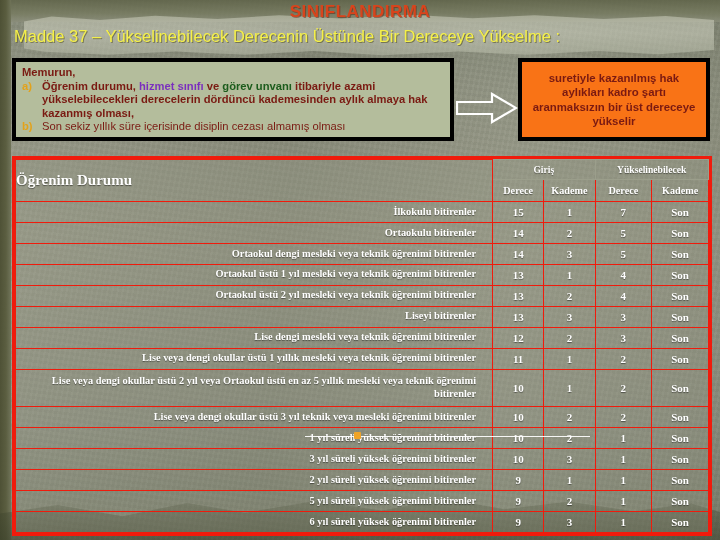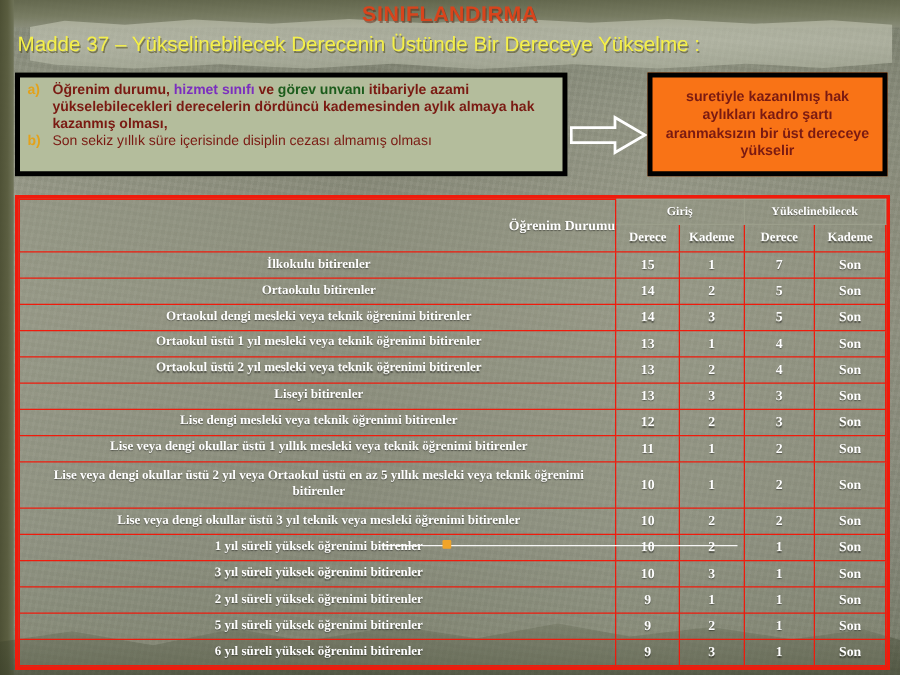--- a/index.html
+++ b/index.html
@@ -121,25 +121,25 @@
     border:1.6px solid #9b9e8b;
     font-size:9.6px;
     height:20px;
     text-align:center;
     background:rgba(148,152,134,0.30);
   }
   th.sub{
     font-size:10.2px;height:22px;text-align:center;
   }
   th.deg{
-    font-size:11px;text-align:right;vertical-align:middle;
+    font-size:15px;text-align:left;vertical-align:middle;
     border:1.6px solid #f01b0c;
   }
   td.name{
-    font-size:10.4px;text-align:center;padding:1px 6px 1px 8px;
+    font-size:10.4px;text-align:right;padding:1px 16px 1px 8px;
     line-height:12.6px;
     margin-top:20px;
   }
   td.num{font-size:11px;text-align:center;}
   
   .ink-line{
     position:absolute;left:290px;top:277px;width:285px;height:0;
     border-top:1.7px solid #ffffff;opacity:.92;pointer-events:none;
   }
   .ink-dot{
@@ -154,20 +154,21 @@
   <div id="top-band"></div>
   <div id="paper-band"></div>
   <div id="left-strip"></div>
   <div id="bottom-shade"></div>
 </div>
 
 <div id="title">SINIFLANDIRMA</div>
 <div id="subtitle">Madde 37 – Yükselinebilecek Derecenin Üstünde Bir Dereceye Yükselme :</div>
 
 <div id="rule-box">
+  <div class="lead">Memurun,</div>
   <div id="rule-items">
       <div class="rule-row">
         <span class="marker">a)</span>
         <span class="rule-txt"><span style="color: rgb(122, 26, 18); font-weight: bold;">Öğrenim durumu, </span><span style="color: rgb(123, 47, 190); font-weight: bold;">hizmet sınıfı</span><span style="color: rgb(122, 26, 18); font-weight: bold;"> ve </span><span style="color: rgb(28, 92, 28); font-weight: bold;">görev unvanı</span><span style="color: rgb(122, 26, 18); font-weight: bold;"> itibariyle azami yükselebilecekleri derecelerin dördüncü kademesinden aylık almaya hak kazanmış olması,</span></span>
       </div>
       <div class="rule-row">
         <span class="marker">b)</span>
         <span class="rule-txt"><span style="color: rgb(122, 26, 18); font-weight: normal; text-align: center;">Son sekiz yıllık süre içerisinde disiplin cezası almamış olması</span></span>
       </div>
     </div>

